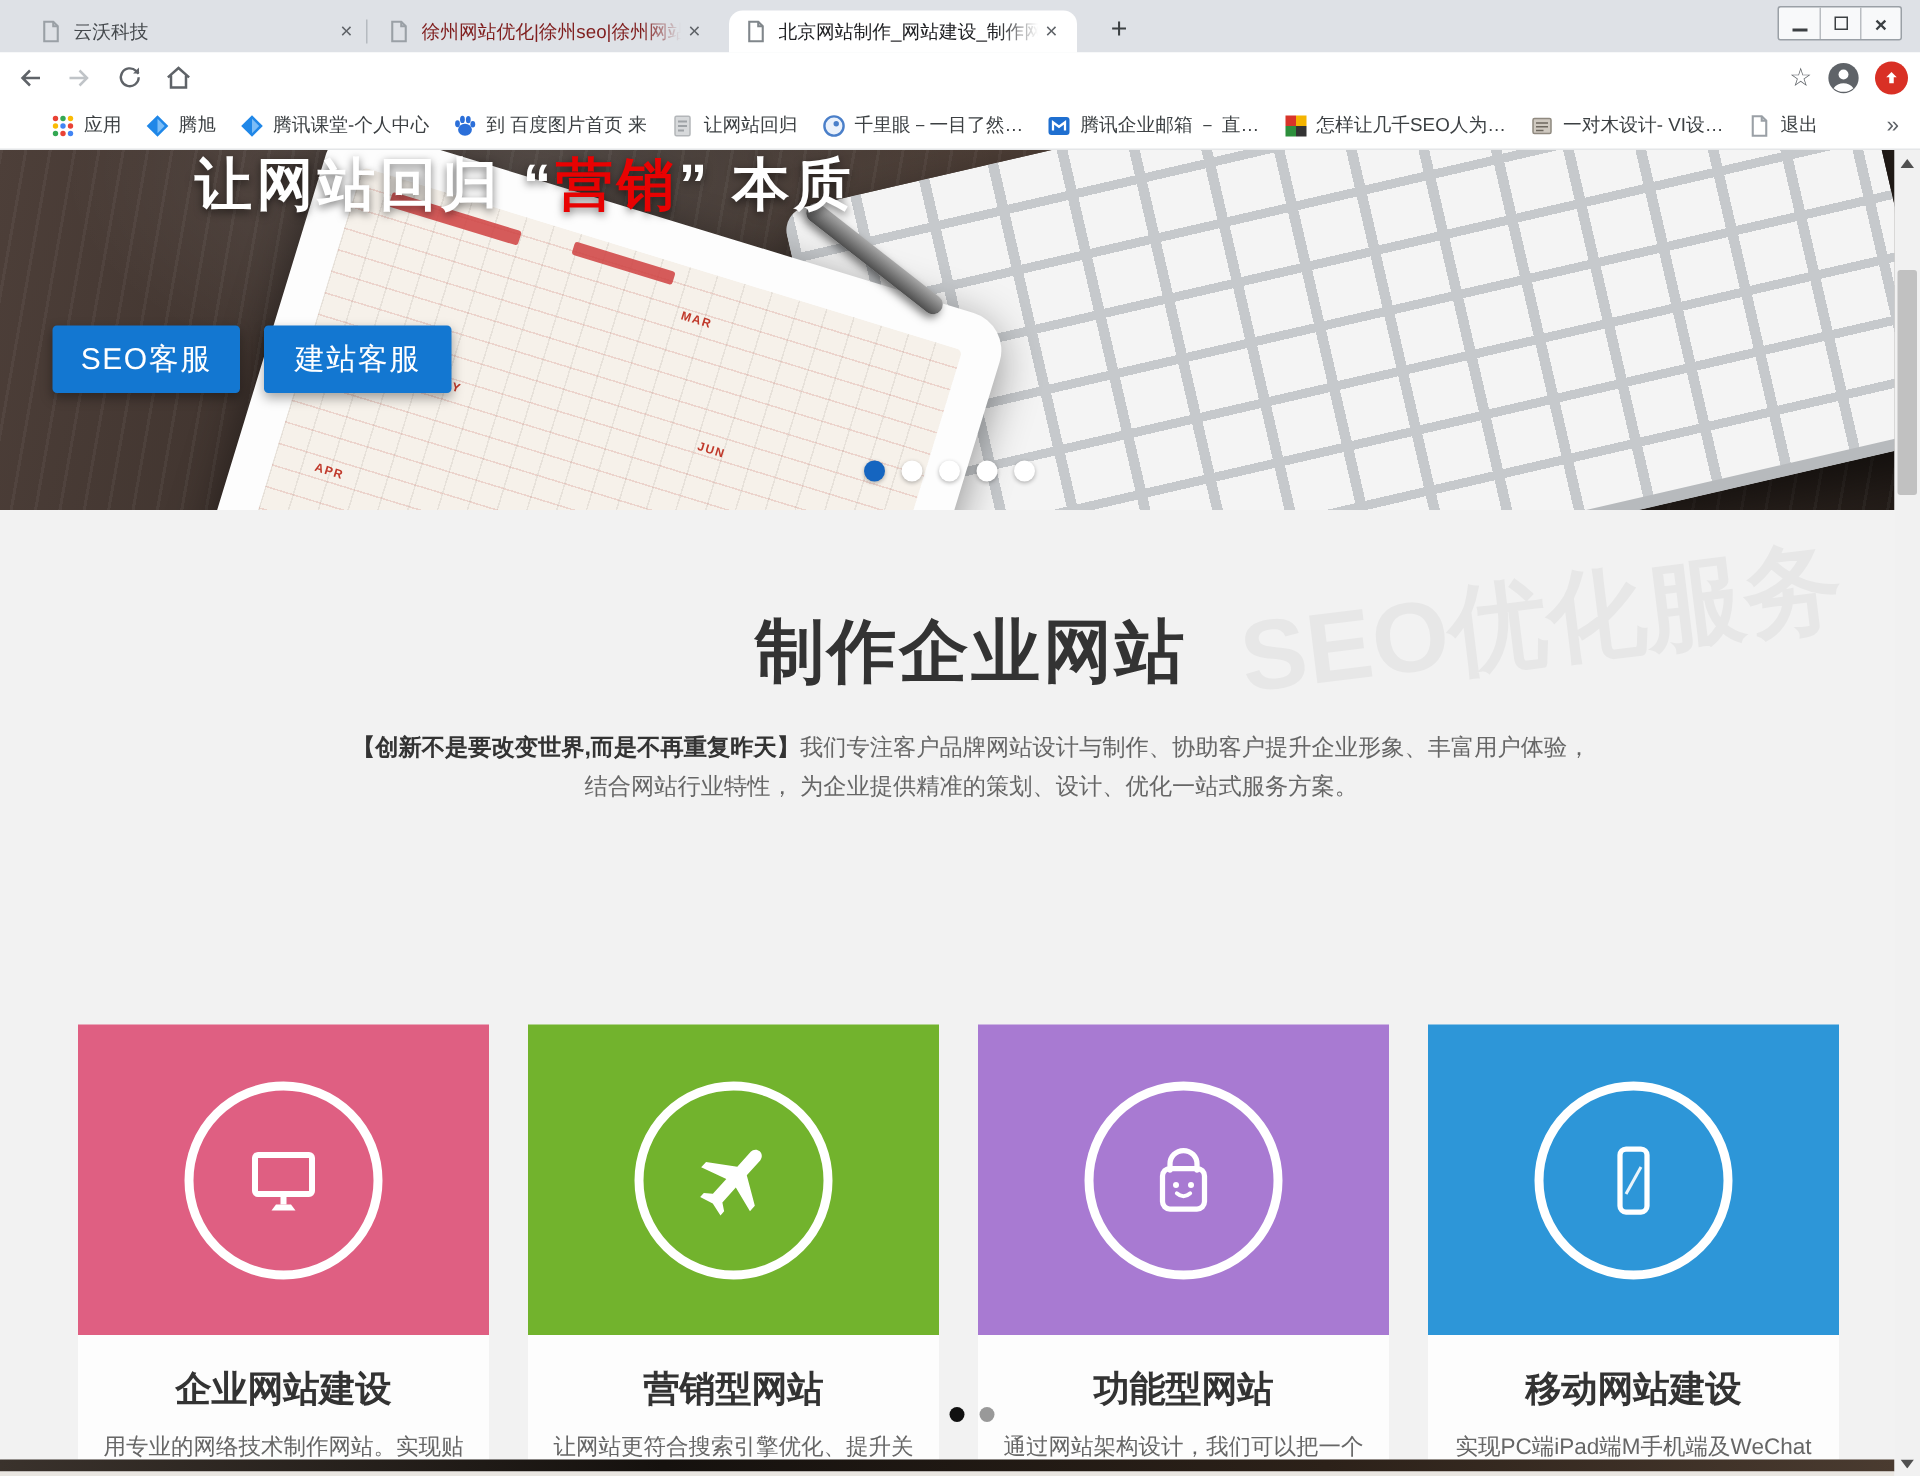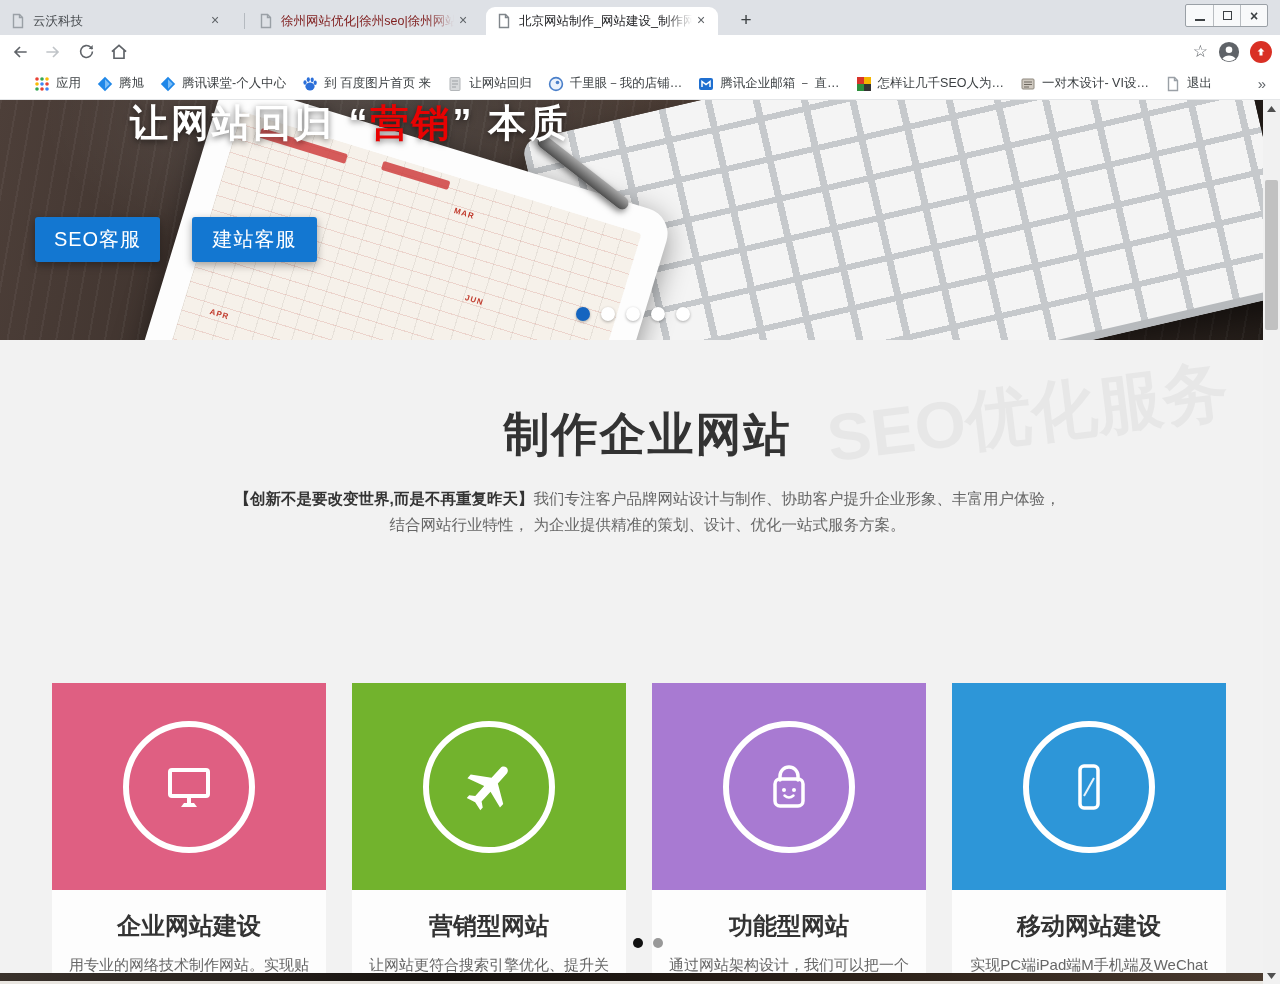--- a/index.html
+++ b/index.html
@@ -74,21 +74,21 @@
         transform:rotate(38deg); background:linear-gradient(#a8a8a8,#4d4d4d); box-shadow:0 3px 6px rgba(0,0,0,.5); }
   .keyboard { position:absolute; left:548px; top:-44px; width:724px; height:322px; transform:rotate(-13deg);
         border-radius:16px; background-color:#f4f4f4;
         background-image:
           repeating-linear-gradient(0deg, #c6c9cc 0 6px, transparent 6px 41px),
           repeating-linear-gradient(90deg, #c6c9cc 0 7px, transparent 7px 47px);
         box-shadow:0 14px 34px rgba(0,0,0,.55), inset 0 -8px 0 #b7babd; }
   .hero-title { position:absolute; left:130px; top:-2px; font-size:38px; font-weight:bold; color:#fff;
         letter-spacing:3px; text-shadow:0 2px 6px rgba(0,0,0,.55); white-space:nowrap; }
   .hero-title .hl { color:#e80202; }
-  .hero-btns { position:absolute; left:35px; top:117px; display:flex; gap:32px; }
+  .hero-btns { position:absolute; left:35px; top:117px; display:flex; gap:16px; }
   .hero-btn { width:125px; height:45px; background:#1377d1; color:#fff; font-size:20px;
         display:flex; align-items:center; justify-content:center; letter-spacing:1px;
         border-radius:3px; box-shadow:0 3px 8px rgba(0,0,0,.35); font-family:inherit; border:none; }
   .hero-dots { position:absolute; left:576px; top:207px; display:flex; gap:11px; }
   .hero-dot { width:14px; height:14px; border-radius:50%; background:#fff; box-shadow:0 1px 3px rgba(0,0,0,.3); }
   .hero-dot.active { background:#1565c0; }
 
   
   .services { position:absolute; left:16px; top:240px; width:1263px; height:633px; background:#f2f2f2; overflow:hidden; }
   .watermark { position:absolute; right:50px; top:30px; font-size:66px; font-weight:bold; color:#000;
@@ -118,21 +118,21 @@
         justify-content:center; }
   .vs-arrow svg { display:block; }
   .vs-thumb { position:absolute; left:2px; top:80px; width:13px; height:150px; background:#c1c1c1; border-radius:2px; }
 
   .muted { color:#7f1d1d; }
 </style>
 </head>
 <body>
 
 <div class="tabstrip">
-  <div class="tab" style="left:0">
+  <div class="tab" style="left:16px">
     <svg class="favicon" viewBox="0 0 16 16">
         <path d="M3.5 1.5h6l3 3v10h-9z" fill="none" stroke="#9aa0a6" stroke-width="1.4"></path>
         <path d="M9.5 1.5v3h3" fill="none" stroke="#9aa0a6" stroke-width="1.4"></path>
       </svg>
     <span class="tab-title">云沃科技</span>
     <span class="tab-close">×</span>
   </div>
   <div class="tab-sep" style="left:244px"></div>
   <div class="tab" style="left:248px">
     <svg class="favicon" viewBox="0 0 16 16">
@@ -245,21 +245,21 @@
         <rect x="3" y="1.5" width="10" height="13" rx="1" fill="#d7d9db" stroke="#b3b6b9"></rect>
         <path d="M5 5h6M5 8h6M5 11h4" stroke="#9ea2a6" stroke-width="1.2"></path>
       </svg>
     <span>让网站回归</span>
   </div>
   <div class="bm">
     <svg class="bm-ico" viewBox="0 0 16 16">
         <circle cx="8" cy="8" r="6.4" fill="#eaf1fb" stroke="#4a7fc9" stroke-width="1.6"></circle>
         <circle cx="9.5" cy="6.5" r="1.8" fill="#4a7fc9"></circle>
       </svg>
-    <span>千里眼－我的店铺…</span>
+    <span>千里眼－一目了然…</span>
   </div>
   <div class="bm">
     <svg class="bm-ico" viewBox="0 0 16 16">
         <rect x="1" y="2" width="14" height="12" rx="2" fill="#1f6fd0"></rect>
         <path d="M4 11V5.5l4 3 4-3V11" fill="none" stroke="#fff" stroke-width="1.5"></path>
       </svg>
     <span>腾讯企业邮箱 － 直…</span>
   </div>
   <div class="bm">
     <svg class="bm-ico" viewBox="0 0 16 16">

